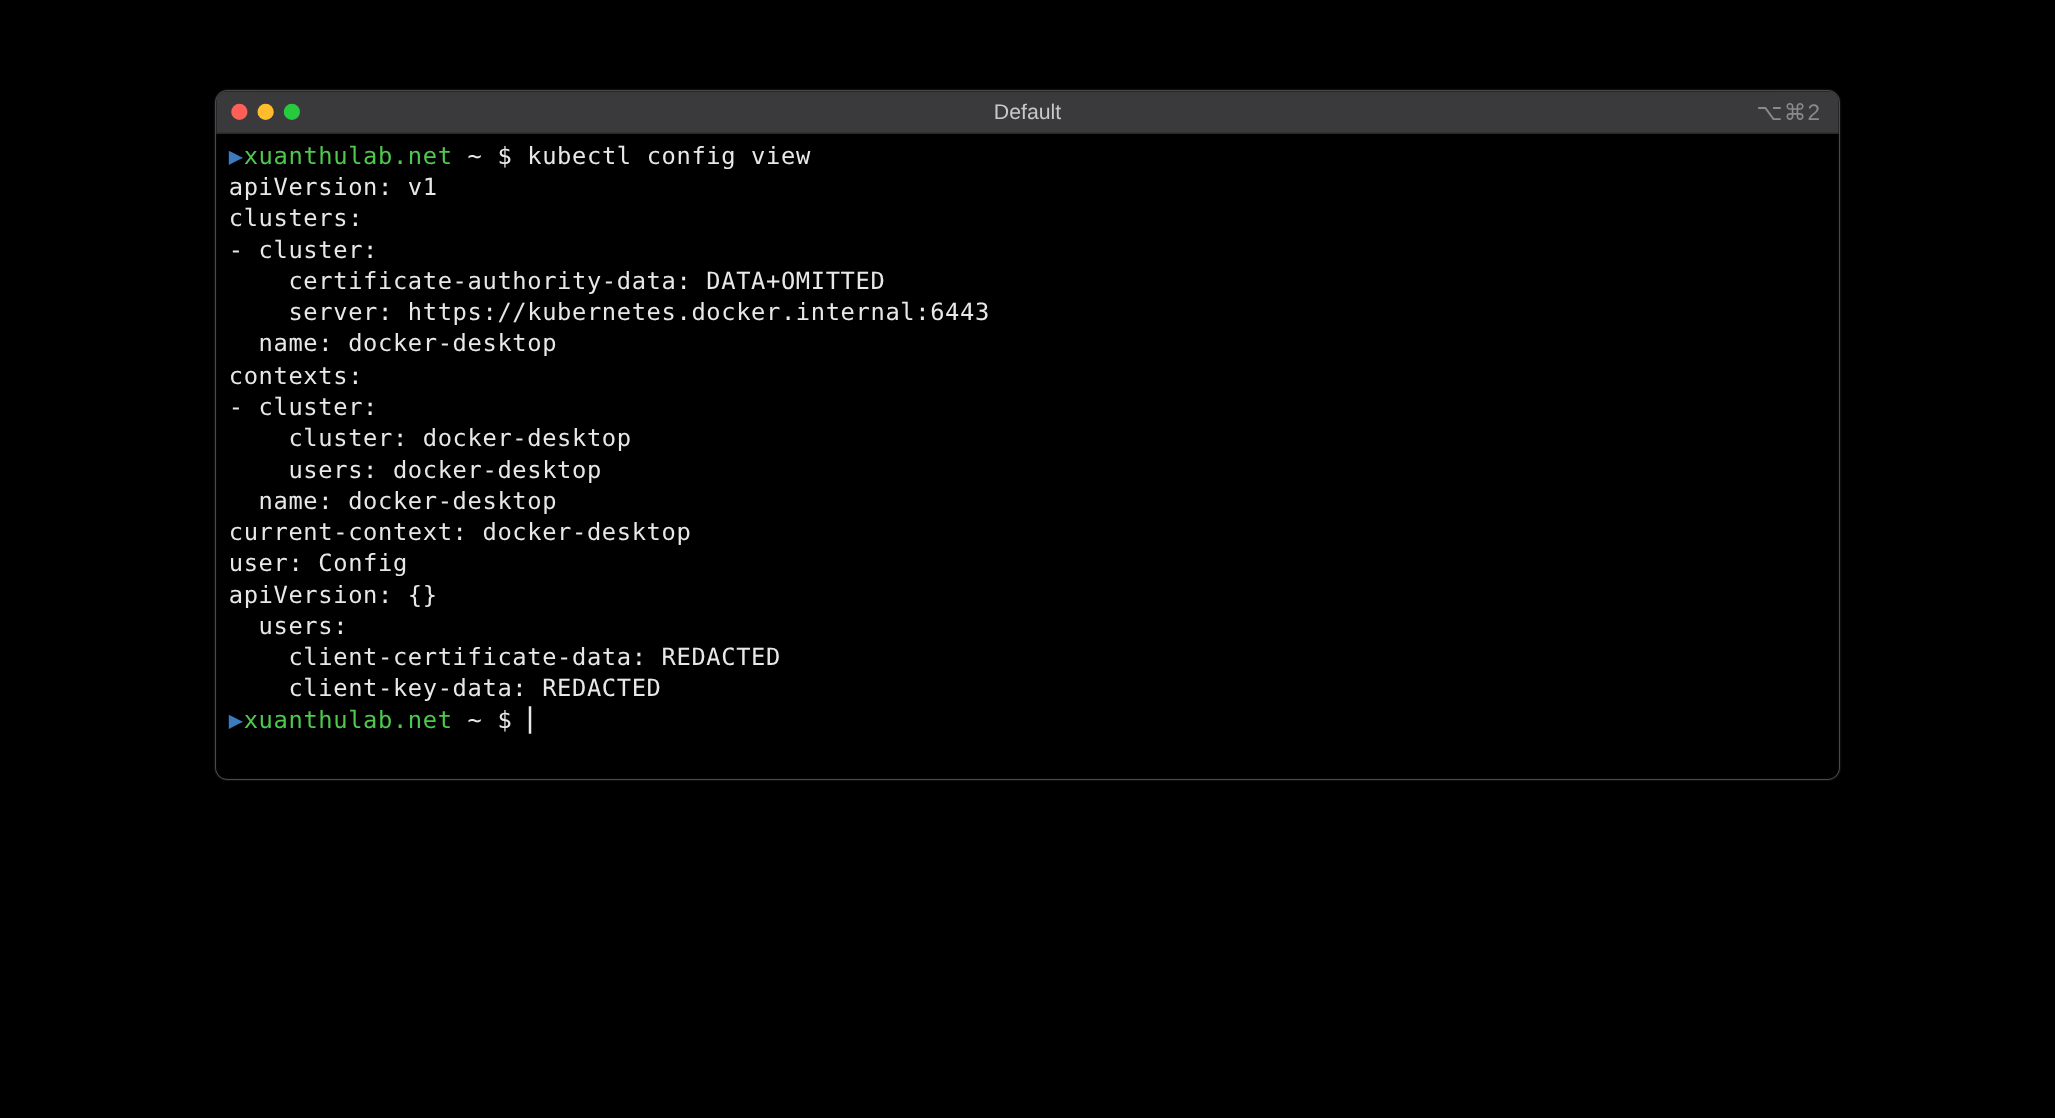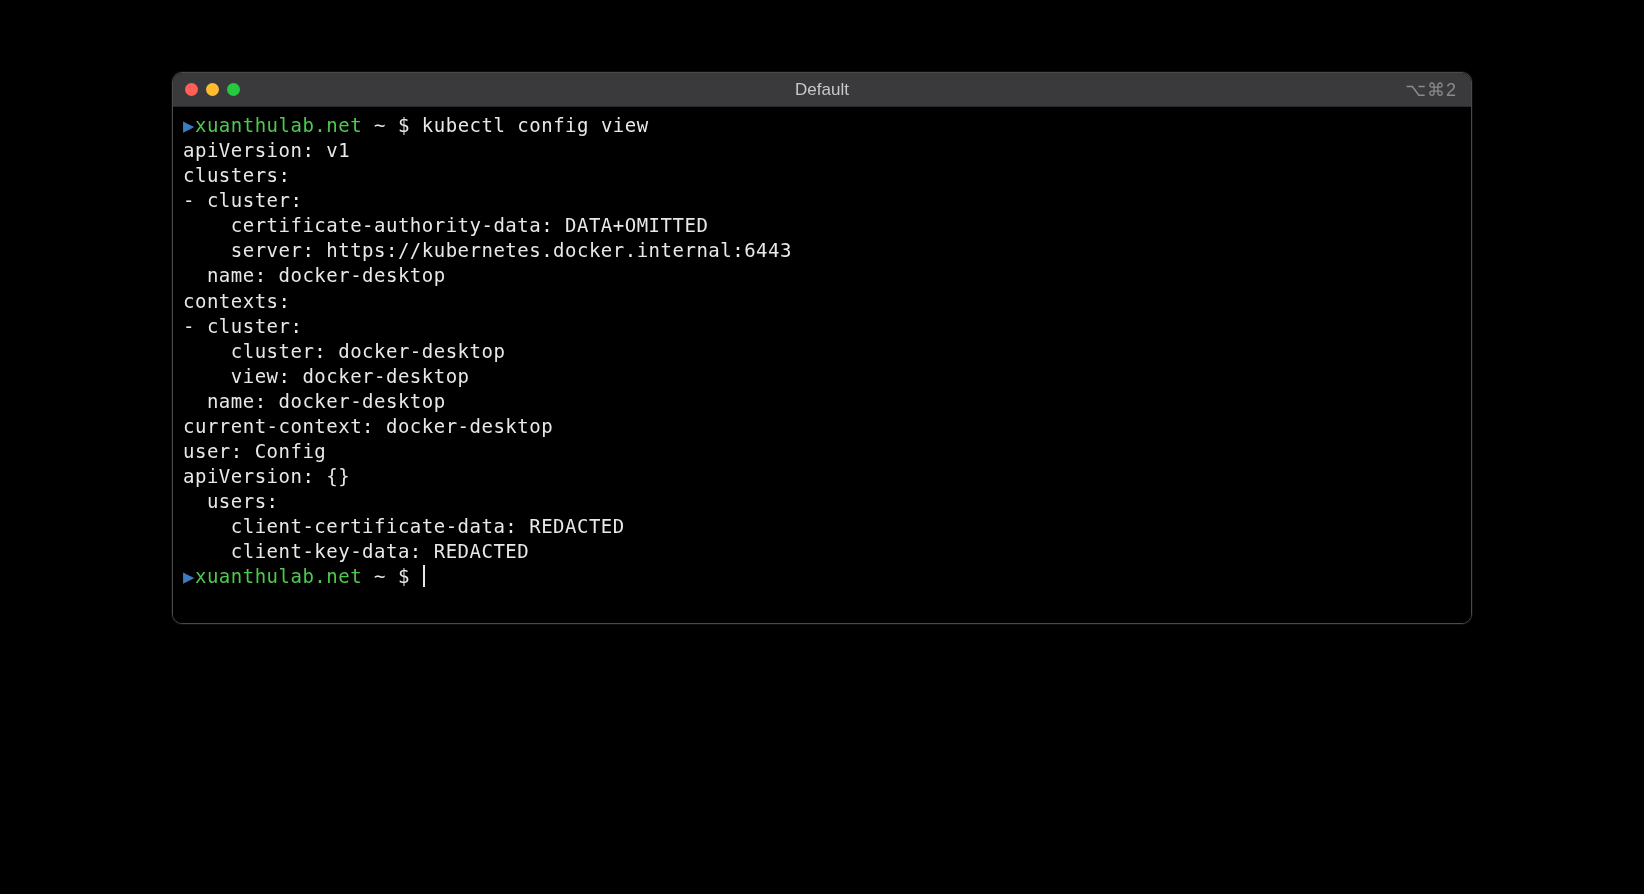--- a/index.html
+++ b/index.html
@@ -114,21 +114,21 @@
     <div class="line"><span class="prompt-marker">▶</span><span class="prompt-host">xuanthulab.net</span><span class="prompt-path"> ~ $ </span><span class="command-text">kubectl config view</span></div>
     <div class="line">apiVersion: v1</div>
     <div class="line">clusters:</div>
     <div class="line">- cluster:</div>
     <div class="line">    certificate-authority-data: DATA+OMITTED</div>
     <div class="line">    server: https://kubernetes.docker.internal:6443</div>
     <div class="line">  name: docker-desktop</div>
     <div class="line">contexts:</div>
     <div class="line">- cluster:</div>
     <div class="line">    cluster: docker-desktop</div>
-    <div class="line">    view: docker-desktop</div>
+    <div class="line">    users: docker-desktop</div>
     <div class="line">  name: docker-desktop</div>
     <div class="line">current-context: docker-desktop</div>
     <div class="line">user: Config</div>
     <div class="line">apiVersion: {}</div>
     <div class="line">  users:</div>
     <div class="line">    client-certificate-data: REDACTED</div>
     <div class="line">    client-key-data: REDACTED</div>
     <div class="line"><span class="prompt-marker">▶</span><span class="prompt-host">xuanthulab.net</span><span class="prompt-path"> ~ $ </span><span class="cursor"></span></div>
   </div>
 </div>

